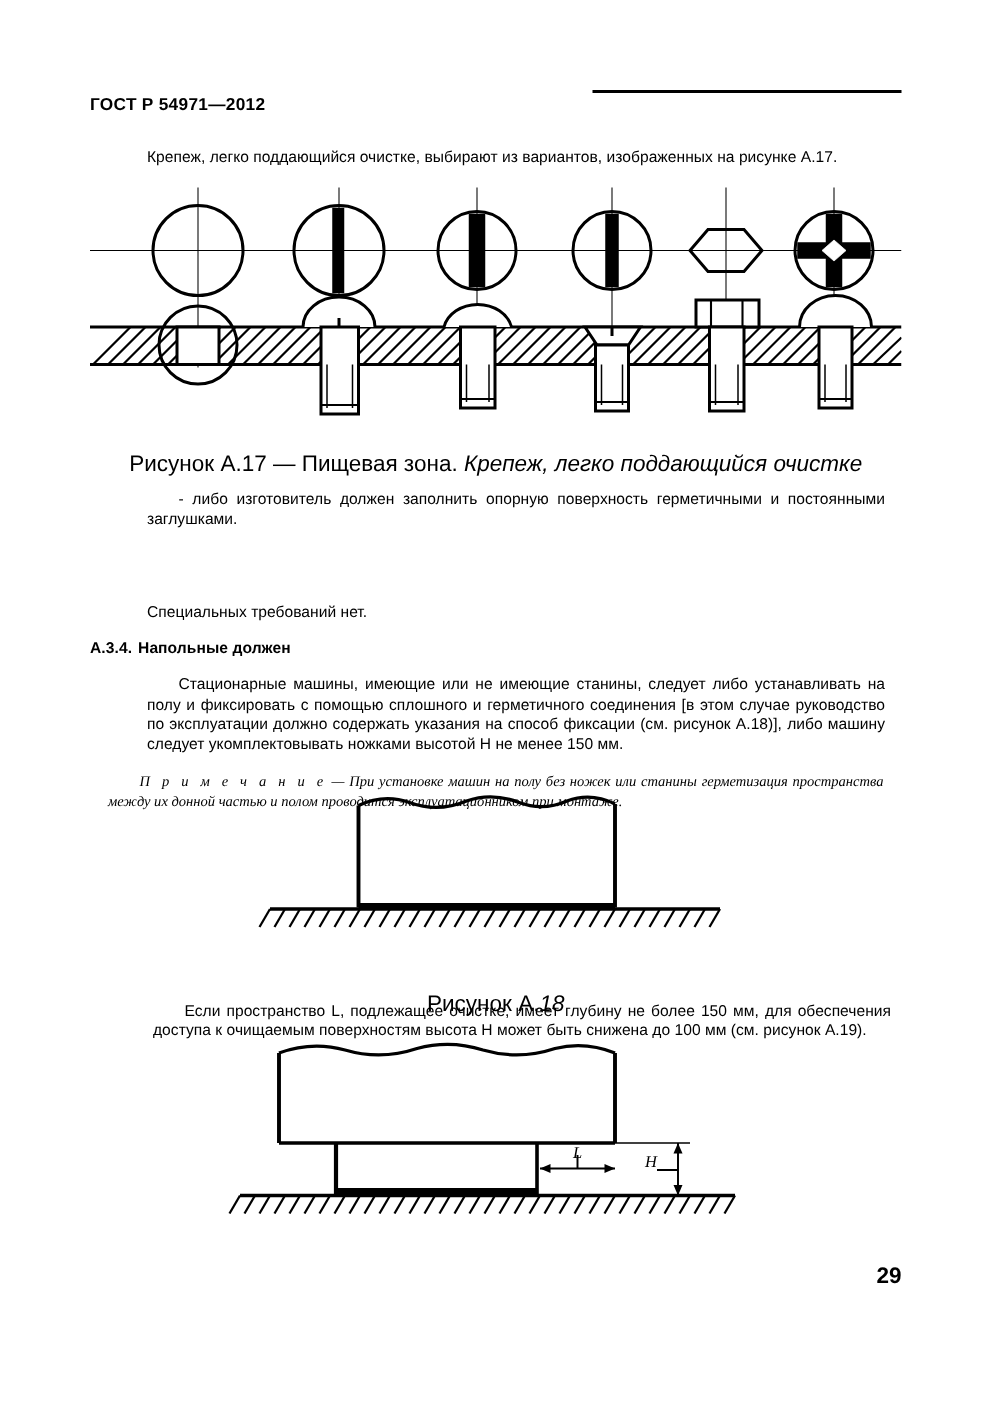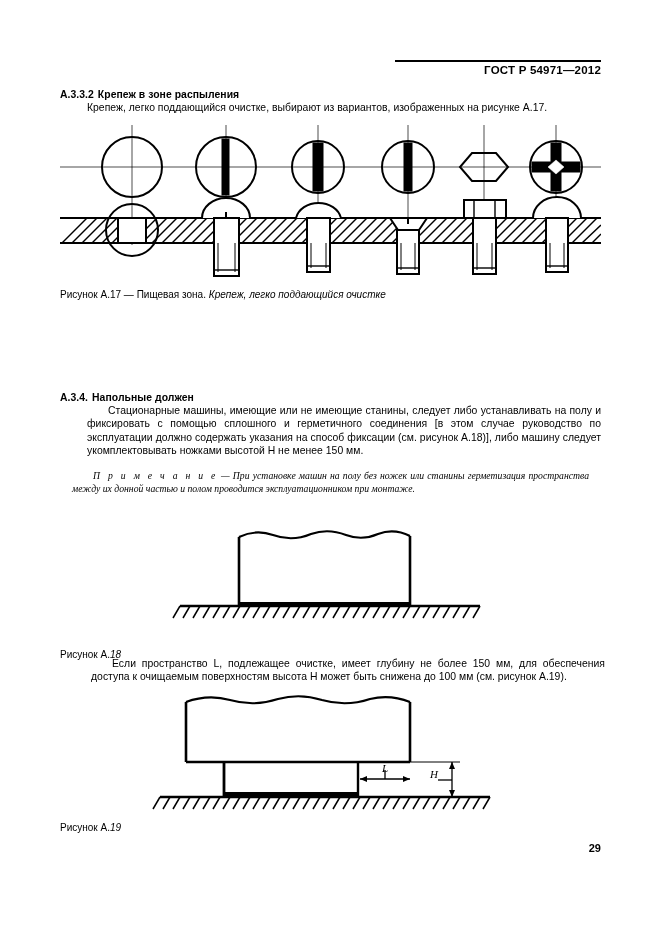--- a/index.html
+++ b/index.html
@@ -21,21 +21,20 @@
     width: 661px;
     height: 936px;
     background: #fff;
   }
   
   .header {
     position: absolute;
     left: 60px;
     top: 60px;
     width: 541px;
-    text-align: right;
   }
   .header-rule {
     position: absolute;
     left: 395px;
     top: 60px;
     width: 206px;
     height: 2px;
     background: #000;
   }
   .header-title {
@@ -56,21 +55,21 @@
     font-size: 10.4px;
     font-weight: bold;
     line-height: 13.2px;
     margin: 0;
     letter-spacing: 0.05px;
   }
   .h-sec .num { margin-right: 4px; }
   p.body {
     font-size: 10.4px;
     line-height: 13.2px;
-    margin: 0;
+    margin: 11px;
     text-align: justify;
     letter-spacing: 0.02px;
     padding-left: 27px;
   }
   p.indent { text-indent: 21px; }
   p.note {
     font-size: 9.7px;
     line-height: 13px;
     margin: 12px;
     text-align: justify;
@@ -78,23 +77,23 @@
     text-indent: 21px;
     font-family: Liberation Serif, serif;
   }
   .spaced {
     letter-spacing: 2.4px;
     font-style: italic;
   }
   .ital { font-style: italic; }
   
   .caption {
-    font-size: 10px;
-    text-align: left;
-    margin: 0;
+    font-size: 15px;
+    text-align: center;
+    margin: 12px;
   }
   
   .fig17 {
     position: absolute;
     left: 60px;
     top: 120px;
     width: 541px;
     height: 165px;
   }
   
@@ -118,38 +117,35 @@
   .cap19 { position: absolute; left: 60px; top: 822px; width: 541px; }
   .para-a { position: absolute; left: 60px; top: 316px; width: 541px; }
   .para-b { position: absolute; left: 60px; top: 391px; width: 541px; }
   .para-c { position: absolute; left: 64px; top: 657px; width: 541px; }
   .pageno {
     position: absolute;
     left: 0;
     top: 842px;
     width: 601px;
     text-align: right;
-    font-size: 11px;
+    font-size: 15px;
     font-weight: bold;
   }
 </style>
 </head>
 <body>
 
 <div class="page">
 
   <div class="header-rule"></div>
   <div class="header">
     <span class="header-title">ГОСТ Р 54971—2012</span>
   </div>
 
   <div class="content">
-    <p class="h-sec">
-      <span class="num">А.3.3.2</span><span>Крепеж в зоне распыления</span>
-    </p>
     <p class="body">Крепеж, легко поддающийся очистке, выбирают из вариантов, изображенных на рисунке А.17.</p>
   </div>
 
   <div class="fig17">
     <svg width="541" height="165" viewBox="0 0 541 165">
       <g fill="none" stroke="#000" stroke-width="1.6">
 
         <g stroke-width="0.7">
           <line x1="0" y1="47" x2="541" y2="47"></line>
           <line x1="72" y1="5" x2="72" y2="125"></line>
@@ -278,23 +274,25 @@
     </svg>
   </div>
 
   <div class="cap17">
     <p class="caption">
       <span>Рисунок А.17</span><span> — </span><span>Пищевая зона. </span><span class="ital">Крепеж, легко поддающийся очистке</span>
     </p>
   </div>
 
   <div class="para-a">
+    <p class="body indent">- либо изготовитель должен заполнить опорную поверхность герметичными и постоянными заглушками.</p>
   </div>
 
   <div class="para-b">
+    <p class="body">Специальных требований нет.</p>
     <p class="h-sec">
       <span class="num">А.3.4.</span><span>Напольные должен</span>
     </p>
     <p class="body indent">Стационарные машины, имеющие или не имеющие станины, следует либо устанавливать на полу и фиксировать с помощью сплошного и герметичного соединения [в этом случае руководство по эксплуатации должно содержать указания на способ фиксации (см. рисунок А.18)], либо машину следует укомплектовывать ножками высотой H не менее 150 мм.</p>
     <p class="note">
       <span class="spaced">П р и м е ч а н и е</span><span> — </span><span>При установке машин на полу без ножек или станины герметизация пространства между их донной частью и полом проводится эксплуатационником при монтаже.</span>
     </p>
   </div>
 
   <div class="fig18">
@@ -419,21 +417,16 @@
           <line x1="390" y1="105" x2="383" y2="117"></line>
           <line x1="400" y1="105" x2="393" y2="117"></line>
           <line x1="410" y1="105" x2="403" y2="117"></line>
           <line x1="420" y1="105" x2="413" y2="117"></line>
           <line x1="430" y1="105" x2="423" y2="117"></line>
         </g>
       </g>
     </svg>
   </div>
 
-  <div class="cap19">
-    <p class="caption">
-      <span>Рисунок А.</span><span class="ital">19</span>
-    </p>
-  </div>
 
   <div class="pageno">29</div>
 
 </div>
 
 </body></html>

